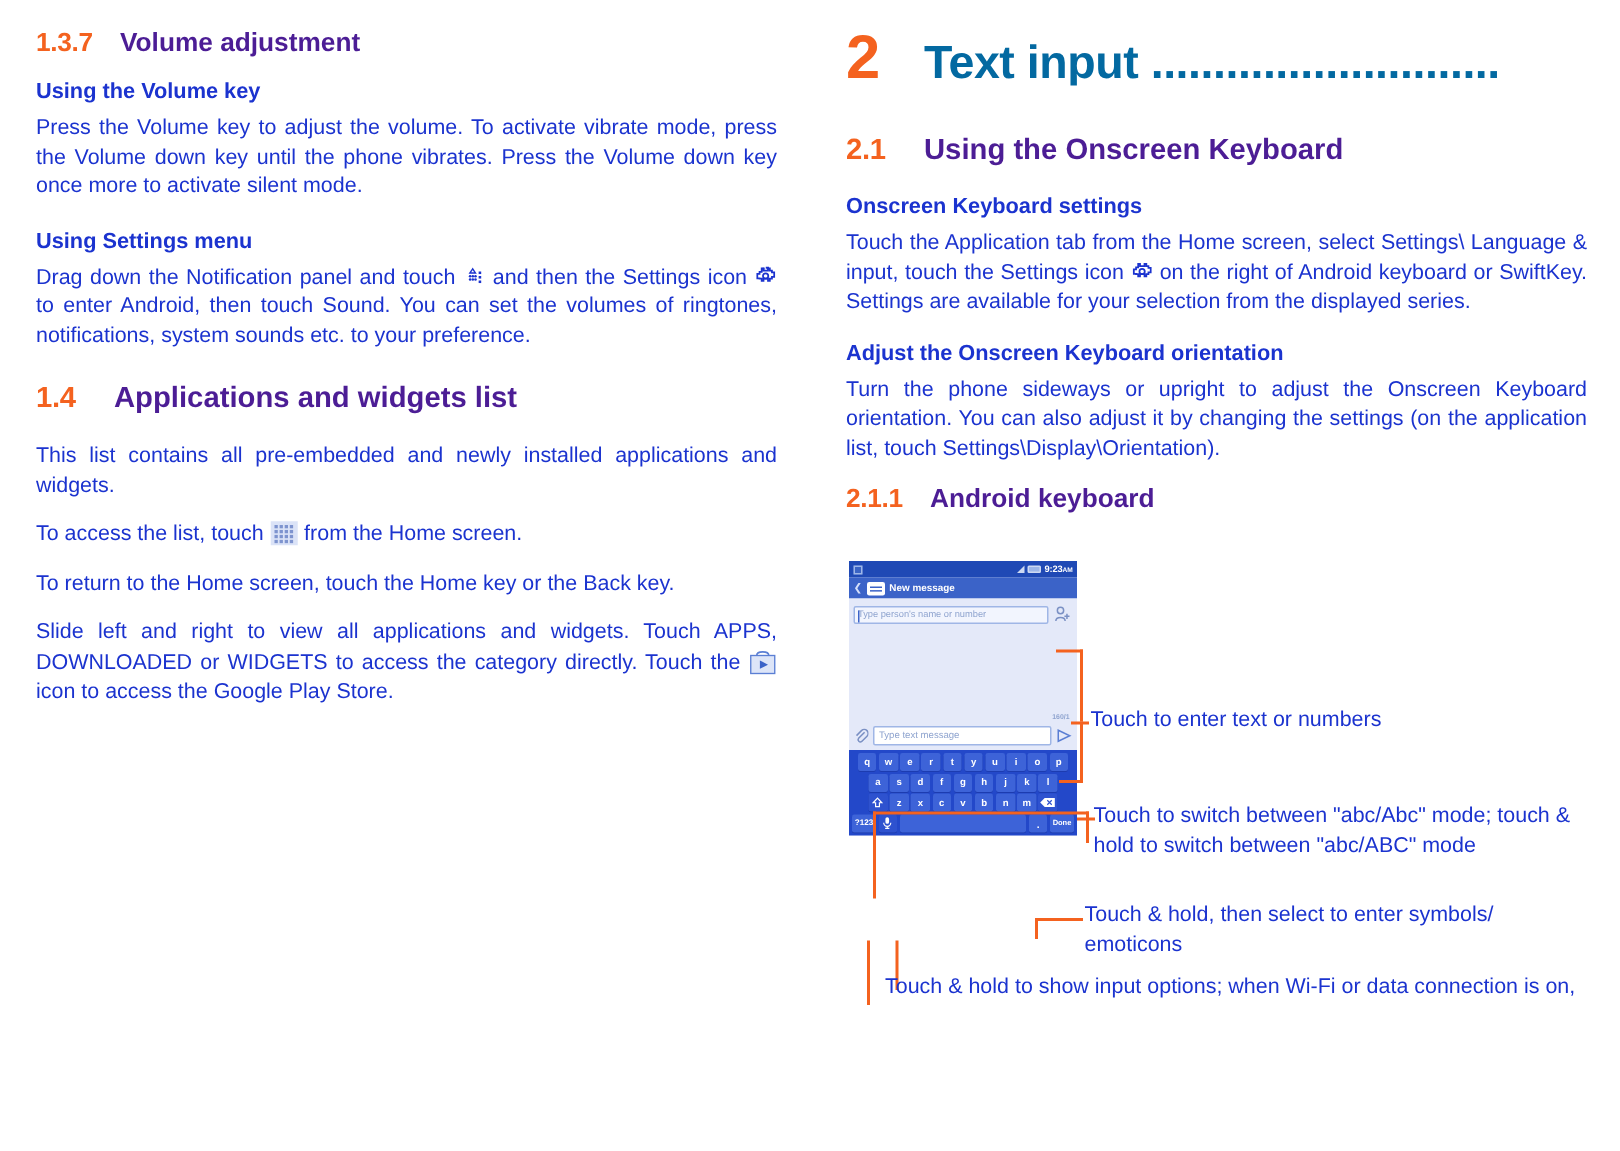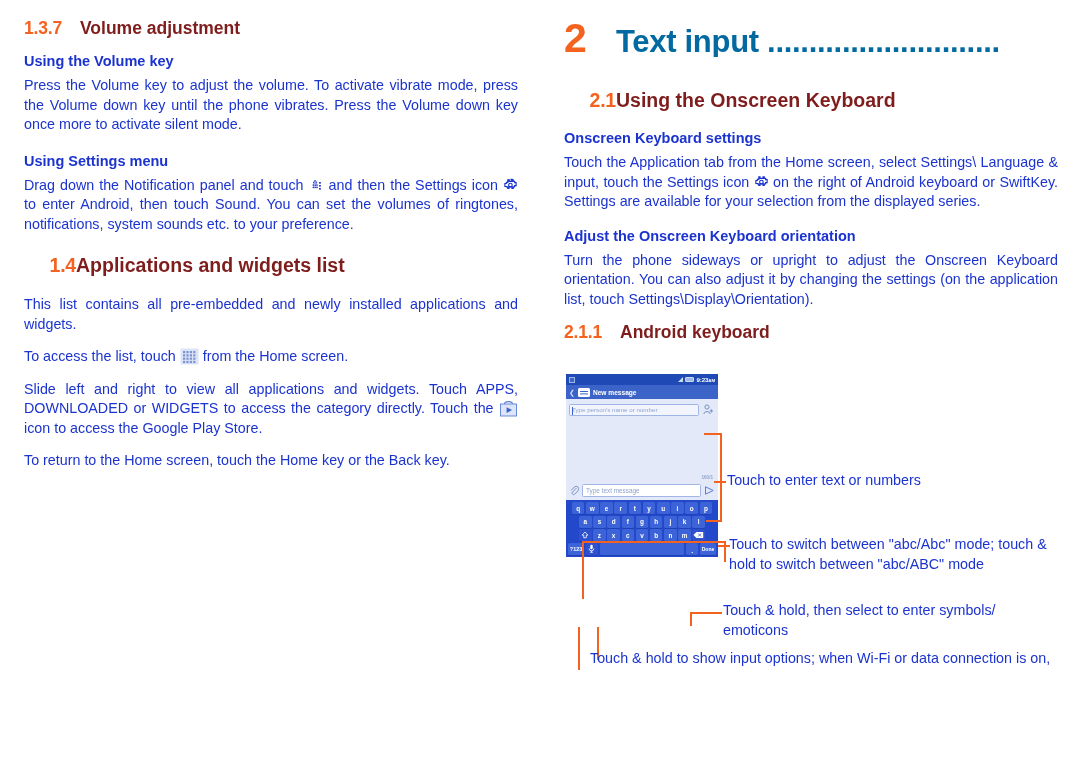--- a/index.html
+++ b/index.html
@@ -37,27 +37,27 @@
   }
   .h-sec .num {
     color: #F4621F;
     font-weight: bold;
     font-size: 17.5px;
     width: 56px;
     flex: 0 0 56px;
     letter-spacing: -0.2px;
   }
   .h-sec .txt {
-    color: #7f1d1d;
+    color: #4c1d95;
     font-weight: bold;
     font-size: 17.5px;
   }
 
   .h-sec.big { margin: 0 0 18px 0; align-items: baseline; }
-  .h-sec.big .num { font-size: 19.5px; width: 52px; flex: 0 0 52px; text-align: right; }
+  .h-sec.big .num { font-size: 19.5px; width: 52px; flex: 0 0 52px; }
   .h-sec.big .txt { font-size: 19.5px; }
 
   .h-chapter {
     display: flex;
     align-items: baseline;
     margin: 0 0 30px 0;
   }
   .h-chapter .num {
     color: #F4621F;
     font-weight: bold;
@@ -381,27 +381,27 @@
               <rect x="6.4" y="9.6" width="2.2" height="2.2"></rect>
               <rect x="9.8" y="9.6" width="2.2" height="2.2"></rect>
               <rect x="13.2" y="9.6" width="2.2" height="2.2"></rect>
               <rect x="3" y="12.9" width="2.2" height="2.2"></rect>
               <rect x="6.4" y="12.9" width="2.2" height="2.2"></rect>
               <rect x="9.8" y="12.9" width="2.2" height="2.2"></rect>
               <rect x="13.2" y="12.9" width="2.2" height="2.2"></rect>
             </g>
           </svg></span><span> from the Home screen.</span></p>
 
+    <p class="body"><span>To return to the Home screen, touch the </span><b>Home</b><span> key or the </span><b>Back</b><span> key.</span></p>
+
     <p class="body"><span>Slide left and right to view all applications and widgets. Touch </span><b>APPS,</b> <b>DOWNLOADED</b><span> or </span><b>WIDGETS</b><span> to access the category directly. Touch the </span><span class="inline-ic ic-play"><svg width="19" height="18" viewBox="0 0 19 18">
             <rect x="1.5" y="5" width="16" height="12" fill="#dde5f8" stroke="#5b7fd4" stroke-width="0.9"></rect>
             <path d="M5.5 5 C5.5 1.8 13.5 1.8 13.5 5" fill="none" stroke="#5b7fd4" stroke-width="1.1"></path>
             <path d="M7.6 8.3 L13 11.1 L7.6 13.9 Z" fill="#3b63c8"></path>
           </svg></span><span> icon to access the </span><b>Google Play Store.</b></p>
-
-    <p class="body"><span>To return to the Home screen, touch the </span><b>Home</b><span> key or the </span><b>Back</b><span> key.</span></p>
 
   </div>
 
   <div class="col-right">
 
     <div class="h-chapter">
       <span class="num">2</span>
       <span class="txt">Text input ............................</span>
     </div>
 

